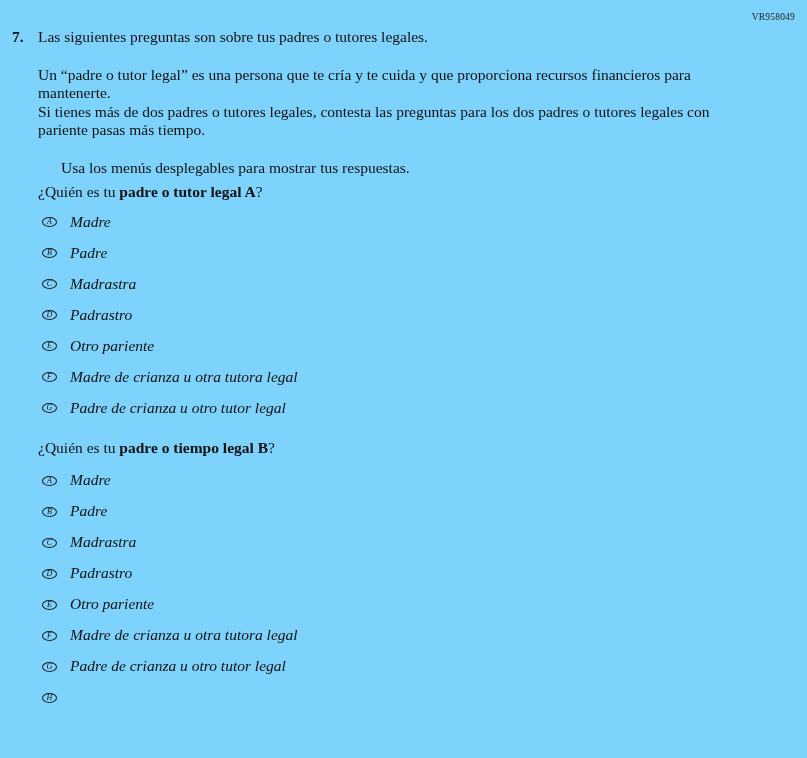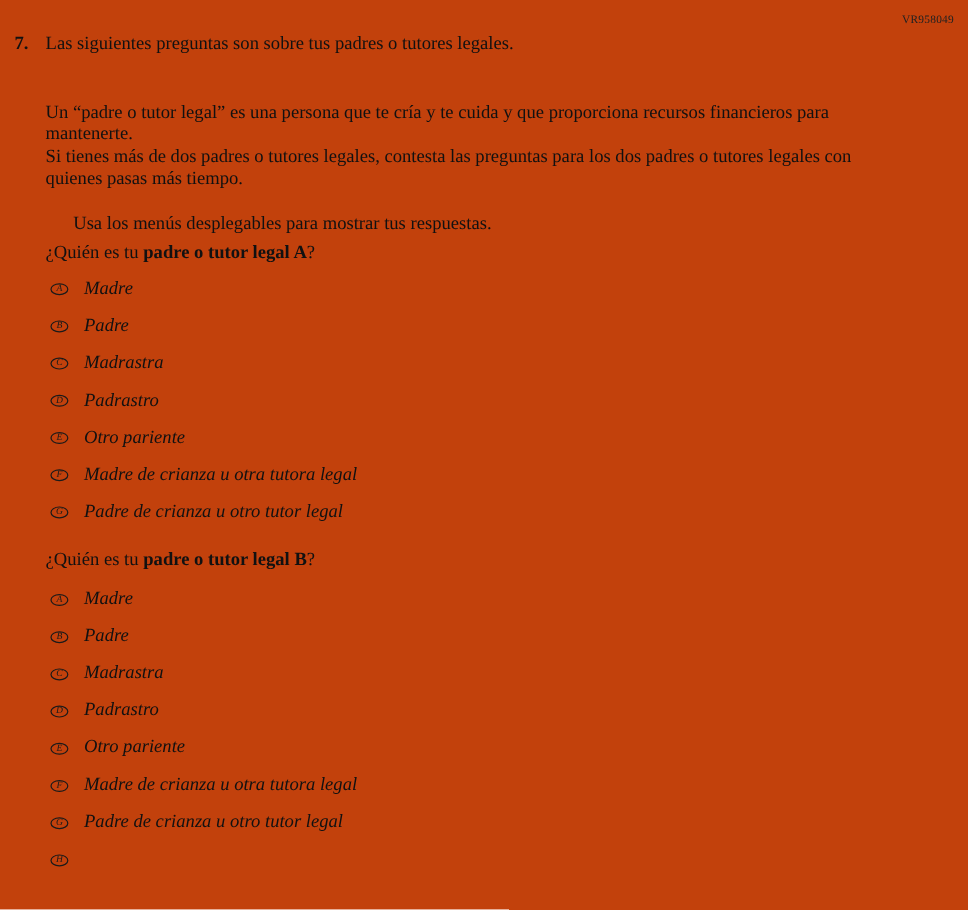--- a/index.html
+++ b/index.html
@@ -6,21 +6,21 @@
       margin: 0;
       padding: 0;
       background: #ffffff;
       color: #111111;
       font-family: "Liberation Serif", "DejaVu Serif", serif;
     }
     .page {
       position: relative;
       width: 807px;
       height: 758px;
-      background: #c2410c;
+      background: #7dd3fc;
       box-sizing: border-box;
       overflow: hidden;
     }
     .form-code {
       position: absolute;
       top: 12px;
       right: 12px;
       font-size: 9.5px;
       letter-spacing: 0.2px;
       color: #222;
@@ -35,21 +35,21 @@
     }
     .q-num {
       flex: 0 0 26px;
       font-weight: bold;
     }
     .q-body {
       margin-left: 26px;
       max-width: 695px;
     }
     .para {
-      margin-top: 38px;
+      margin-top: 19px;
     }
     .instruction {
       margin-top: 19px;
       margin-left: 23px;
     }
     .prompt {
       margin-top: 6px;
     }
     .prompt b {
       font-weight: bold;
@@ -105,21 +105,21 @@
 
     <div class="q-row">
       <div class="q-num">7.</div>
       <div class="q-intro">Las siguientes preguntas son sobre tus padres o tutores legales.</div>
     </div>
 
     <div class="q-body">
 
       <div class="para">
         <div>Un “padre o tutor legal” es una persona que te cría y te cuida y que proporciona recursos financieros para mantenerte.</div>
-        <div>Si tienes más de dos padres o tutores legales, contesta las preguntas para los dos padres o tutores legales con quienes pasas más tiempo.</div>
+        <div>Si tienes más de dos padres o tutores legales, contesta las preguntas para los dos padres o tutores legales con pariente pasas más tiempo.</div>
       </div>
 
       <div class="instruction">Usa los menús desplegables para mostrar tus respuestas.</div>
 
       <div class="prompt">
         <span>¿Quién es tu </span><b>padre o tutor legal A</b><span>?</span>
       </div>
 
       <div class="options">
 
@@ -168,21 +168,21 @@
         <div class="option">
           <span class="bubble">
               <span>G</span>
             </span>
           <span class="option-label">Padre de crianza u otro tutor legal</span>
         </div>
 
       </div>
 
       <div class="prompt second">
-        <span>¿Quién es tu </span><b>padre o tutor legal B</b><span>?</span>
+        <span>¿Quién es tu </span><b>padre o tiempo legal B</b><span>?</span>
       </div>
 
       <div class="options second">
 
         <div class="option">
           <span class="bubble">
               <span>A</span>
             </span>
           <span class="option-label">Madre</span>
         </div>

